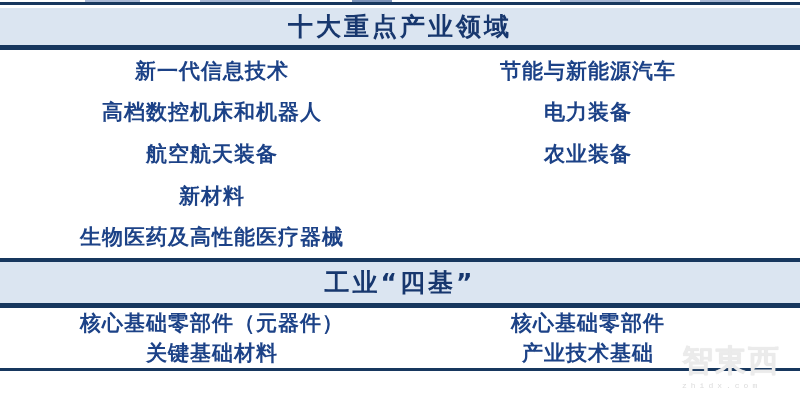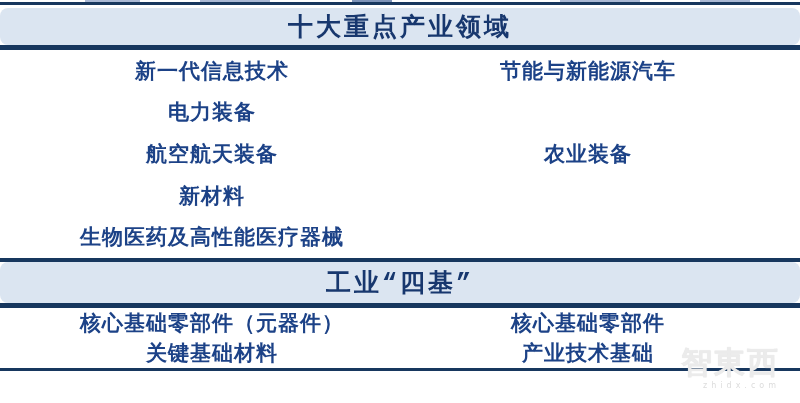--- a/index.html
+++ b/index.html
@@ -25,23 +25,22 @@
   .rule.mid   { height: 4px; }
   .rule.thick { height: 5px; }
   .gap { height: 3px; }
 
   .band {
     height: 37px;
     background: #DBE5F1;
     display: flex;
     align-items: center;
     justify-content: center;
-    border-radius: 8px;
   }
-  .band.b2 { height: 41px; font-family: Liberation Mono, monospace; }
+  .band.b2 { height: 41px; }
   .band .band-title {
     font-size: 25px;
     font-weight: bold;
     color: #17376E;
     letter-spacing: 3px;
     white-space: nowrap;
   }
 
   .rows {
     display: flex;
@@ -60,25 +59,26 @@
     text-align: center;
     font-size: 21px;
     font-weight: bold;
     color: #1C4287;
     letter-spacing: 1px;
     white-space: nowrap;
   }
 
   .watermark {
     position: absolute;
-    right: 20px;
+    right: 6px;
     bottom: 13px;
     width: 112px;
-    text-align: right;
+    text-align: left;
     pointer-events: none;
+    font-family: Liberation Mono, monospace;
   }
   .wm-logo {
     font-size: 31px;
     font-weight: bold;
     color: #ebebeb;
     letter-spacing: 2px;
     line-height: 1;
     text-shadow: 0 0 1px #dedede;
   }
   .wm-domain {
@@ -109,20 +109,21 @@
   </div>
   <div class="rule thick"></div>
 
   <div class="rows r1">
     <div class="row">
       <div class="cell">新一代信息技术</div>
       <div class="cell">节能与新能源汽车</div>
       <div></div>
     </div>
     <div class="row">
+      <div class="cell">高档数控机床和机器人</div>
       <div class="cell">电力装备</div>
       <div></div>
     </div>
     <div class="row">
       <div class="cell">航空航天装备</div>
       <div class="cell">农业装备</div>
       <div></div>
     </div>
     <div class="row">
       <div class="cell">新材料</div>

